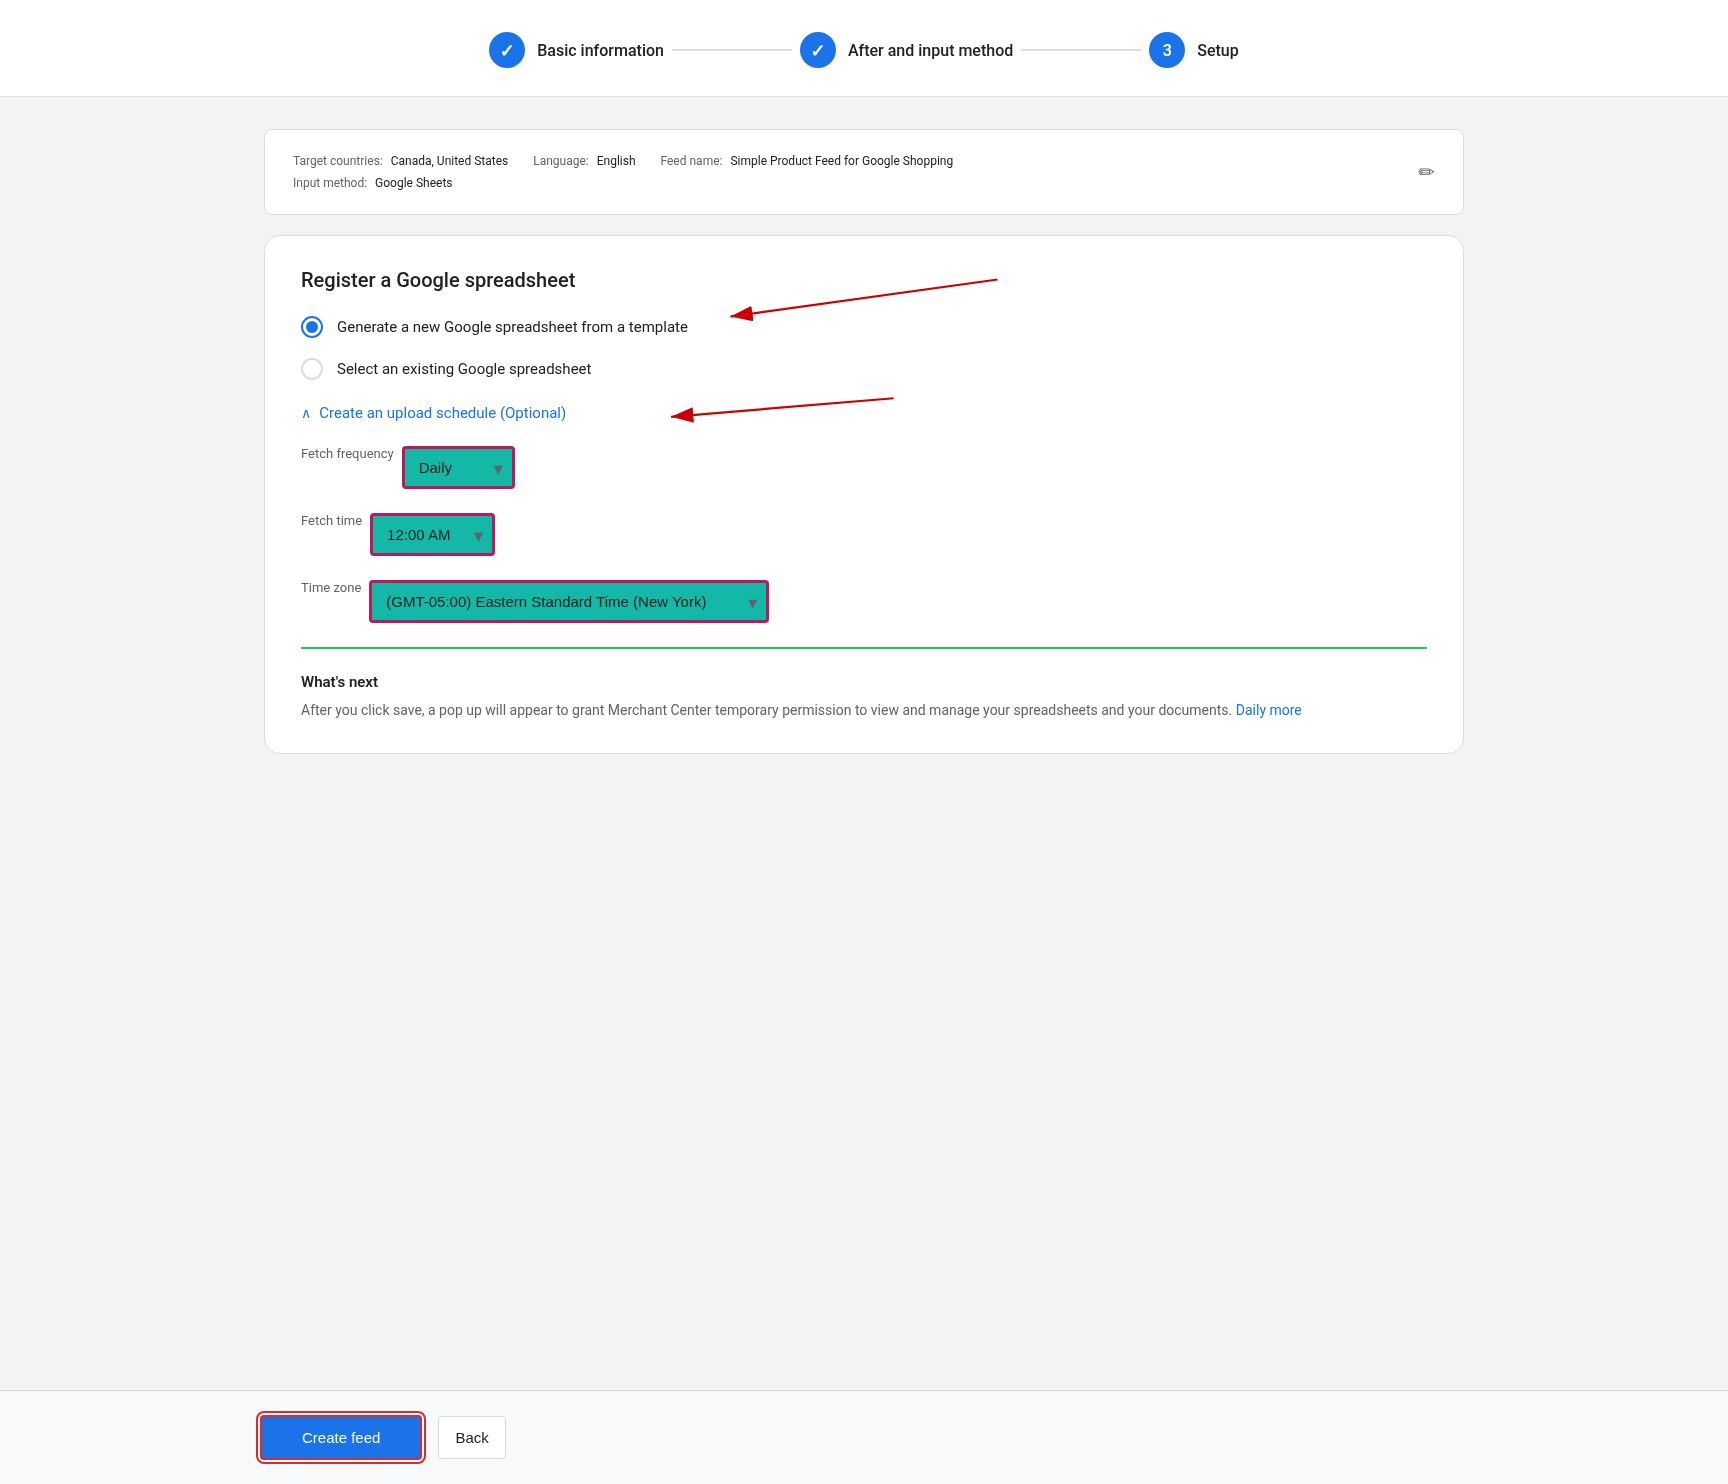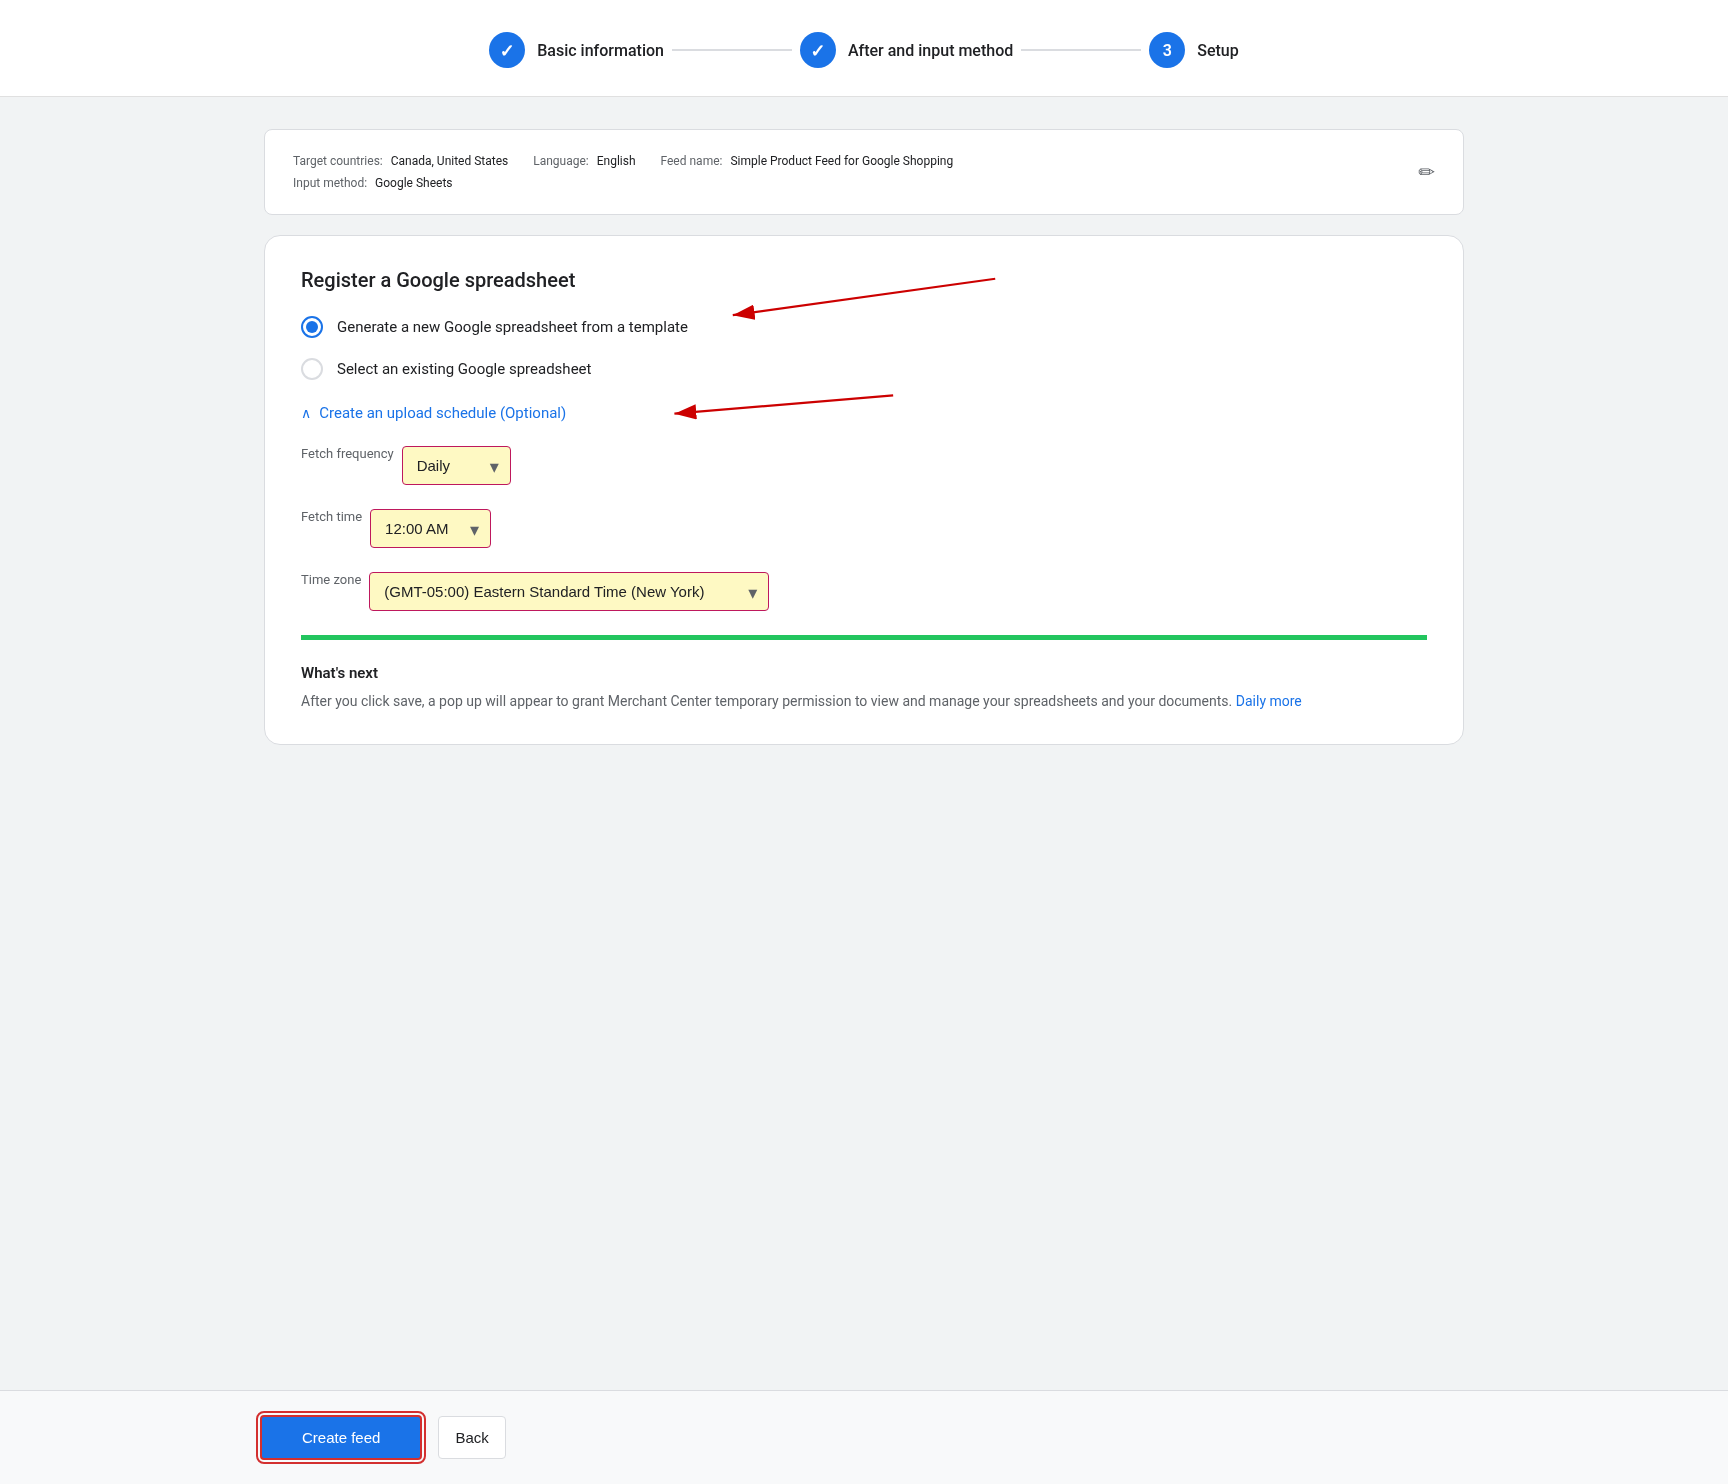--- a/index.html
+++ b/index.html
@@ -186,47 +186,47 @@
       font-size: 13px;
       color: #5f6368;
     }
     .select-wrapper {
       position: relative;
       display: inline-block;
     }
     .select-field {
       appearance: none;
       -webkit-appearance: none;
-      border: 1px solid #be185d;
+      border: 3px solid #be185d;
       border-radius: 4px;
       padding: 10px 40px 10px 14px;
       font-size: 15px;
       color: #202124;
-      background: #fef9c3;
+      background: #14b8a6;
       cursor: pointer;
       outline: none;
     }
     .select-dropdown-icon {
       position: absolute;
       right: 12px;
       top: 50%;
       transform: translateY(-50%);
       pointer-events: none;
       color: #5f6368;
       font-size: 18px;
     }
     .select-field.wide {
       min-width: 400px;
     }
 
     
     .whats-next {
       margin-top: 16px;
       padding-top: 24px;
-      border-top: 5px solid #22c55e;
+      border-top: 2px solid #22c55e;
     }
     .whats-next-title {
       font-size: 15px;
       font-weight: 600;
       color: #202124;
       margin-bottom: 8px;
     }
     .whats-next-desc {
       font-size: 14px;
       color: #5f6368;

